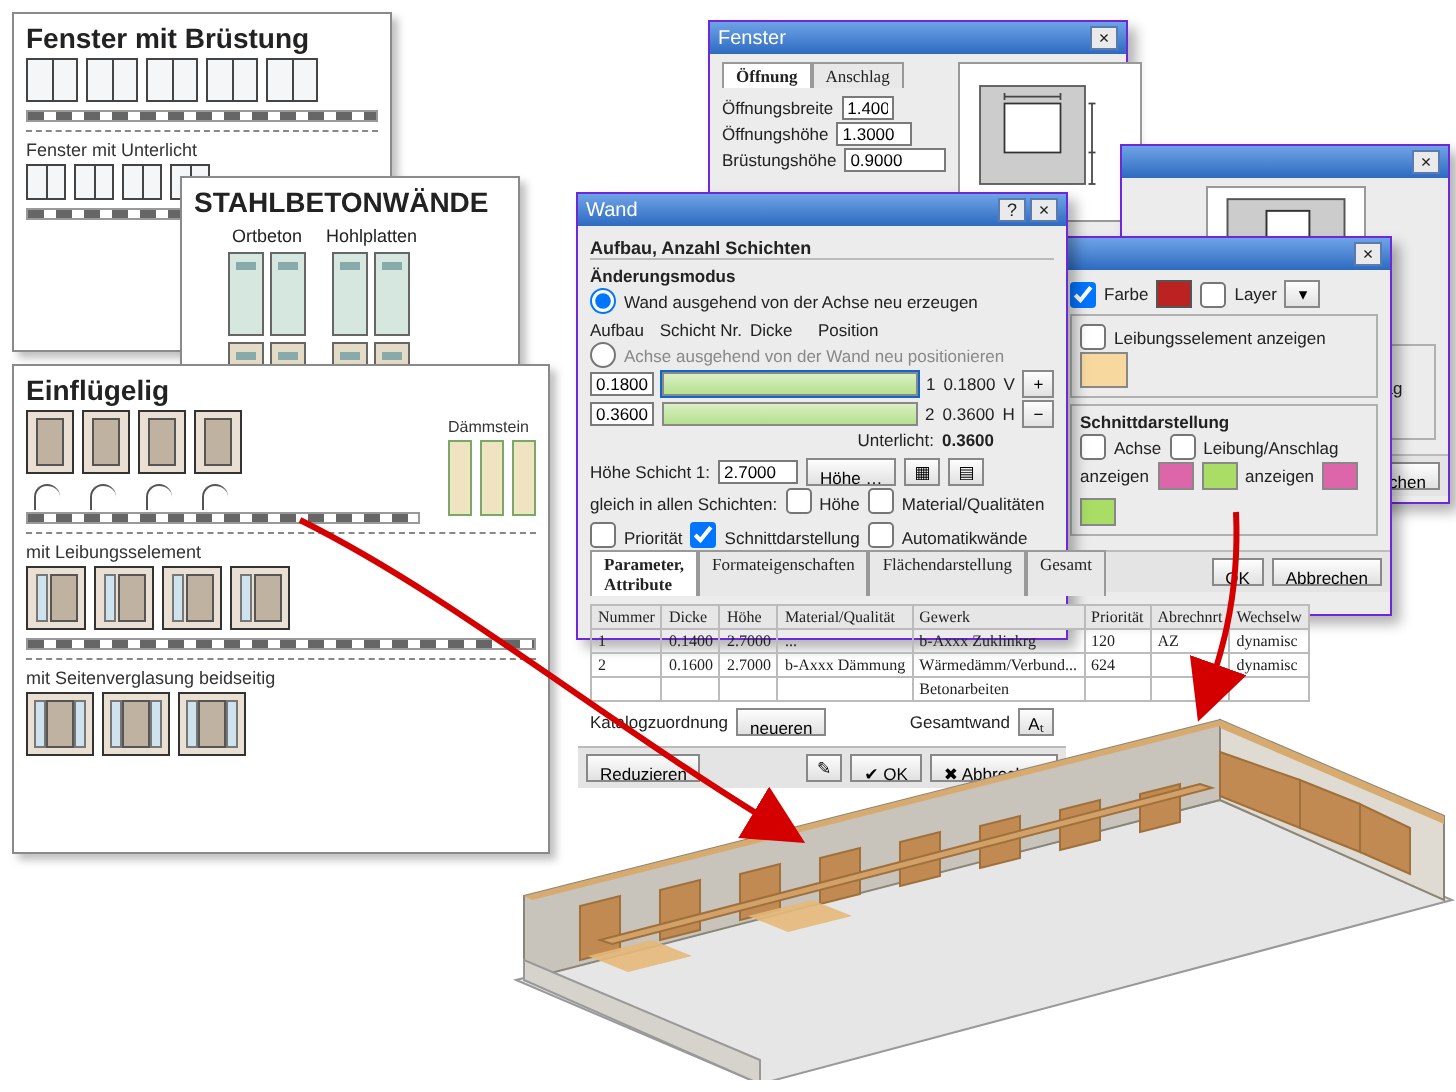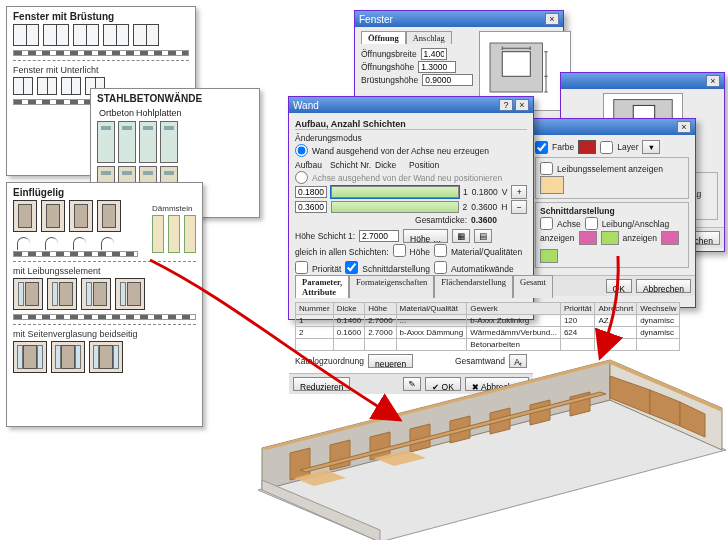--- a/index.html
+++ b/index.html
@@ -14,21 +14,21 @@
 
   
   .catalog-stack { position: absolute; left: 6px; top: 6px; width: 230px; }
   .cat-panel {
     position: absolute;
     background: #fff;
     border: 1px solid #8a8a8a;
     box-shadow: 3px 3px 4px rgba(0,0,0,.25);
     padding: 4px 6px 6px;
   }
-  .cat-title { font-size: 10px; font-weight: bold; color: #222; margin-bottom: 2px; white-space: nowrap; }
+  .cat-title { font-size: 14px; font-weight: bold; color: #222; margin-bottom: 2px; white-space: nowrap; }
   .cat-subtitle { font-size: 9px; color: #333; margin: 4px 0 2px; }
   .window-row, .door-row, .conn-row {
     display: flex; gap: 4px; align-items: center; flex-wrap: nowrap;
   }
   .win {
     width: 26px; height: 22px; border: 1px solid #444; position: relative; background: #f4f6f8;
   }
   .win::before { content:""; position:absolute; left:50%; top:0; bottom:0; width:1px; background:#444; }
   .win.small { width:20px; height:18px; }
   .frame-row { height: 6px; background: repeating-linear-gradient(90deg,#666 0 8px,#fff 8px 14px); margin-top:4px; border:1px solid #999; }
@@ -42,21 +42,21 @@
   .door.big { width:34px; }
   .door.big .side-lite { width:6px; height:24px; background:#cfe3ef; border:1px solid #777; }
   .swing-row {
     margin-top:3px; height:12px; display:flex; gap:6px;
   }
   .swing { width:22px; height:12px; position:relative; }
   .swing::before { content:""; position:absolute; width:12px; height:12px; border:1px solid #555; border-radius:12px 12px 0 0; border-bottom:none; border-right:none; left:4px; top:2px; }
   .divider { border:0; border-top:1px dashed #888; margin:4px 0; }
 
   
-  .sbw-cols { display:flex; margin-top:4px; }
+  .sbw-cols { display:flex; gap:10px; margin-top:4px;margin-left:17px; }
   .sbw-col { display:flex; flex-direction:column; gap:3px; align-items:center; }
   .sbw-head { font-size:9px; color:#222; }
   .sbw-item { width:18px; height:42px; border:1px solid #666; background:#d6e7e0; position:relative; }
   .sbw-item.alt { background:#e3dbc6; }
   .sbw-item::after { content:""; position:absolute; left:3px; right:3px; top:4px; height:4px; background:#8aa; }
   .damm-row { display:flex; gap:4px; }
   .damm { width:12px; height:38px; border:1px solid #7a6; background:#efe3c1; }
 
   
   .dialog {
@@ -94,20 +94,21 @@
   .groupbox { border:1px solid #b0b0b0; padding:3px 4px; margin:3px 0; }
   .layer-bar {
     height:12px; border:1px solid #888; background:linear-gradient(#d9efc4,#b6e08e);
     width:150px;
   }
   .layer-bar.sel { outline:1px solid #1166cc; }
   .param-table { width:100%; border-collapse:collapse; font-size:8px; }
   .param-table th, .param-table td {
     border:1px solid #bbb; padding:1px 3px; text-align:left; white-space:nowrap;
     overflow:hidden;
+    font-family:Liberation Serif, serif;
   }
   .param-table th { background:#e6e6e6; font-weight:normal; }
   .preview-box { border:1px solid #999; background:#fff; display:flex; align-items:center; justify-content:center; }
   .opening-svg { width:90px; height:70px; }
 
   .small-dialog { width:160px; }
   .small-dialog .row { flex-wrap:wrap; }
 
   
   .dlg-footer { display:flex; gap:4px; justify-content:flex-end; padding:3px 4px; border-top:1px solid #bbb; background:#e4e4e4; }
@@ -168,21 +169,21 @@
           <div class="sbw-item"></div>
         </div>
         <div style="display:flex; gap:3px;">
           <div class="sbw-item alt"></div>
           <div class="sbw-item alt"></div>
         </div>
       </div>
     </div>
   </div>
 
-  <div class="cat-panel" style="left:0; top:176px; width:197px; height:245px;">
+  <div class="cat-panel" style="left:0; top:176px; width:269px; height:245px;">
     <div class="cat-title">Einflügelig</div>
 
     <div style="display:flex; align-items:flex-start; gap:14px;justify-content:flex-end;">
       <div style="flex:1;">
         <div class="door-row">
           <div class="door">
               <div class="leaf"></div>
             </div>
           <div class="door">
               <div class="leaf"></div>
@@ -392,21 +393,21 @@
   <div class="dlg-title">
     <span>Wand</span>
     <div class="btns">
       <div class="tb">?</div>
       <div class="tb">×</div>
     </div>
   </div>
   <div class="dlg-body">
     <div class="section-title">Aufbau, Anzahl Schichten</div>
 
-    <div class="lbl" style="font-weight:normal;">Änderungsmodus</div>
+    <div class="lbl" style="font-weight:bold;">Änderungsmodus</div>
     <div class="row">
         <input type="radio" checked="" style="">
         <span class="lbl">Wand ausgehend von der Achse neu erzeugen</span>
       </div>
     <div class="row" style="margin-top:3px;">
       <span class="lbl" style="width:30px;">Aufbau</span>
       <span class="lbl" style="width:42px;text-align:right;">Schicht Nr.</span>
       <span class="lbl" style="width:30px;">Dicke</span>
       <span class="lbl">Position</span>
     </div>
@@ -425,21 +426,21 @@
     </div>
     <div class="row">
       <input class="inp" style="width: 32px;" value="0.3600">
       <div class="layer-bar"></div>
       <span class="lbl">2</span>
       <span class="lbl">0.3600</span>
       <span class="lbl">H</span>
       <button class="btn icon">−</button>
     </div>
     <div class="row" style="justify-content:flex-end; padding-right:30px;">
-      <span class="lbl">Gesamtdicke:</span>
+      <span class="lbl">Unterlicht:</span>
       <span class="lbl" style="font-weight:bold;">0.3600</span>
     </div>
 
     <div class="row" style="margin-top:4px;">
       <span class="lbl">Höhe Schicht 1:</span>
       <input class="inp" style="width: 40px;" value="2.7000">
       <button class="btn">Höhe …</button>
       <button class="btn icon">▦</button>
       <button class="btn icon">▤</button>
     </div>

